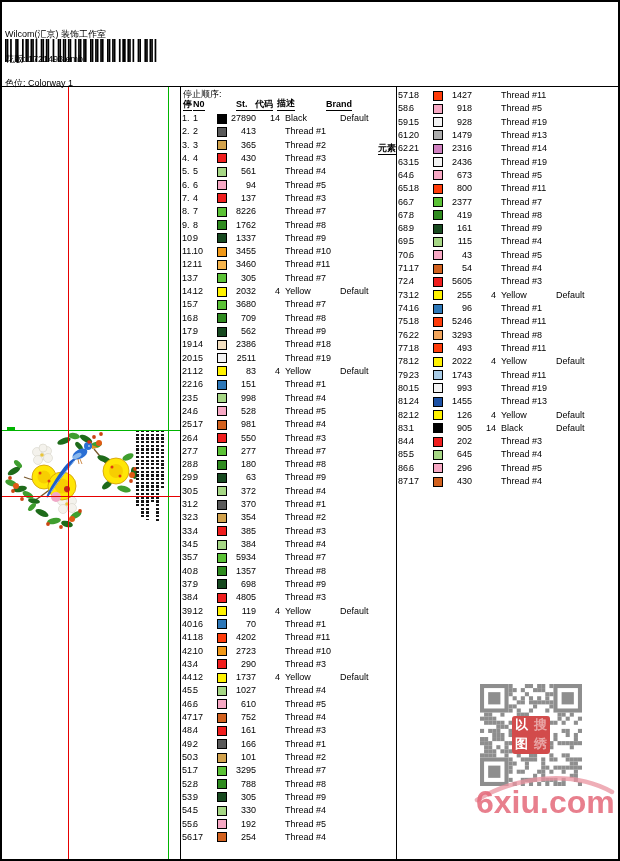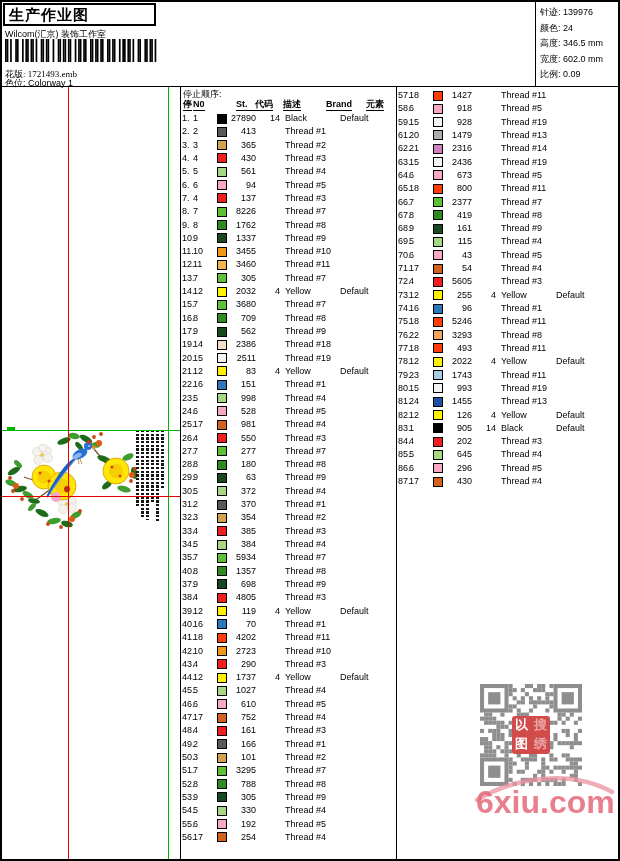--- a/index.html
+++ b/index.html
@@ -14,21 +14,21 @@
 
   
   .title-box {
     position:absolute; left:1px; top:1px; width:153px; height:23px;
     border:2px solid #000; font-size:15px; font-weight:bold;
     line-height:19px; padding-left:4px; letter-spacing:1px;
   }
   .studio { position:absolute; left:3px; top:26px; font-size:9px; }
   .barcode { position:absolute; left:3px; top:37px; }
   .meta-line { position:absolute; left:3px; font-size:9px; }
-  .file-line { top:66px;font-family:Liberation Serif, serif; }
+  .file-line { top:51px; }
   .colorway-line { top:75px; }
 
   .info-box {
     position:absolute; left:533px; top:0; width:85px; height:85px;
     border-left:1px solid #000; padding:3px 0 0 4px;
   }
   .info-row { font-size:9px; line-height:15.6px; white-space:nowrap; }
 
   .hsep { position:absolute; left:0; top:84px; width:616px; height:1px; background:#000; }
   .vdiv { position:absolute; top:84px; width:1px; height:773px; background:#000; }
@@ -46,22 +46,22 @@
   .r-h { left:0; top:409px; width:178px; height:1px; background:#e60000; }
   .start-marker { left:5px; top:340px; width:8px; height:4px; background:#00b400; }
 
   
   .seq-label { position:absolute; left:181px; top:86px; font-size:9px; }
   .thead { position:absolute; left:178px; top:97px; width:216px; height:13px; }
   .thead span { position:absolute; top:0; font-size:9px; font-weight:bold;
                 line-height:11px; border-bottom:1px solid #000; padding-bottom:0; white-space:nowrap; }
   .h0 { left:3px; } .h1 { left:13px; }
   .h2 { left:56px; width:20px; text-align:left; }
-  .h3 { left:75px; } .h4 { left:103px; }
-  .h5 { left:146px; } .h6 { left:186px; }
+  .h3 { left:75px; } .h4 { left:97px;font-family:Liberation Mono, monospace; }
+  .h5 { left:146px; } .h6 { left:198px;margin-top:44px; }
 
   .tbody { position:absolute; width:216px; }
   .row  { position:relative; height:13.32px; font-size:9px; line-height:13px; }
   .row span { position:absolute; white-space:nowrap; }
   .c-stop   { left:2px;  width:16px; }
   .c-needle { left:13px; width:16px; }
   .c-sw     { left:37px; top:1.5px; width:10px; height:10px; border:1px solid #000; }
   .c-st     { left:42px; width:34px; text-align:right; }
   .c-code   { left:80px; width:20px; text-align:right; }
   .c-desc   { left:105px; }
@@ -80,21 +80,20 @@
   .sitemark { position:absolute; left:470px; top:766px; width:145px; height:62px; }
   .swoosh { position:absolute; left:0; top:0; opacity:.75; }
   .site-text { position:absolute; left:4px; top:16px; width:140px;
                font-size:32px; font-weight:bold; color:#e4697a; opacity:.85; }
 </style>
 </head>
 <body>
 
 <div class="page">
 
-  <div class="title-box">生产作业图</div>
   <div class="studio">Wilcom(汇京) 装饰工作室</div>
   <svg class="barcode" id="barcode" width="152" height="23">
       <rect x="0.0" y="0" width="1.7" height="23" fill="#000"></rect>
       <rect x="1.7" y="0" width="1.7" height="23" fill="#000"></rect>
       <rect x="5.1" y="0" width="1.7" height="23" fill="#000"></rect>
       <rect x="10.2" y="0" width="1.7" height="23" fill="#000"></rect>
       <rect x="11.9" y="0" width="1.7" height="23" fill="#000"></rect>
       <rect x="17.0" y="0" width="1.7" height="23" fill="#000"></rect>
       <rect x="20.4" y="0" width="1.7" height="23" fill="#000"></rect>
       <rect x="22.1" y="0" width="1.7" height="23" fill="#000"></rect>
@@ -142,27 +141,20 @@
       <rect x="149.6" y="0" width="1.7" height="23" fill="#000"></rect>
     </svg>
   <div class="meta-line file-line">
     <span>花版:</span>
     <span>1721493.emb</span>
   </div>
   <div class="meta-line colorway-line">
     <span>色位:</span>
     <span>Colorway 1</span>
   </div>
-  <div class="info-box" id="infoBox">
-      <div class="info-row">针迹: 139976</div>
-      <div class="info-row">颜色: 24</div>
-      <div class="info-row">高度: 346.5 mm</div>
-      <div class="info-row">宽度: 602.0 mm</div>
-      <div class="info-row">比例: 0.09</div>
-    </div>
 
   <div class="hsep"></div>
   <div class="vdiv" style="left:178px"></div>
   <div class="vdiv" style="left:394px"></div>
 
   <div class="preview">
     <svg class="design-art" width="134" height="98" viewBox="0 0 134 98">
 
       <g stroke="#7a5a2e" stroke-width="1.3" fill="none">
         <path d="M30,70 Q45,60 56,50"></path>

